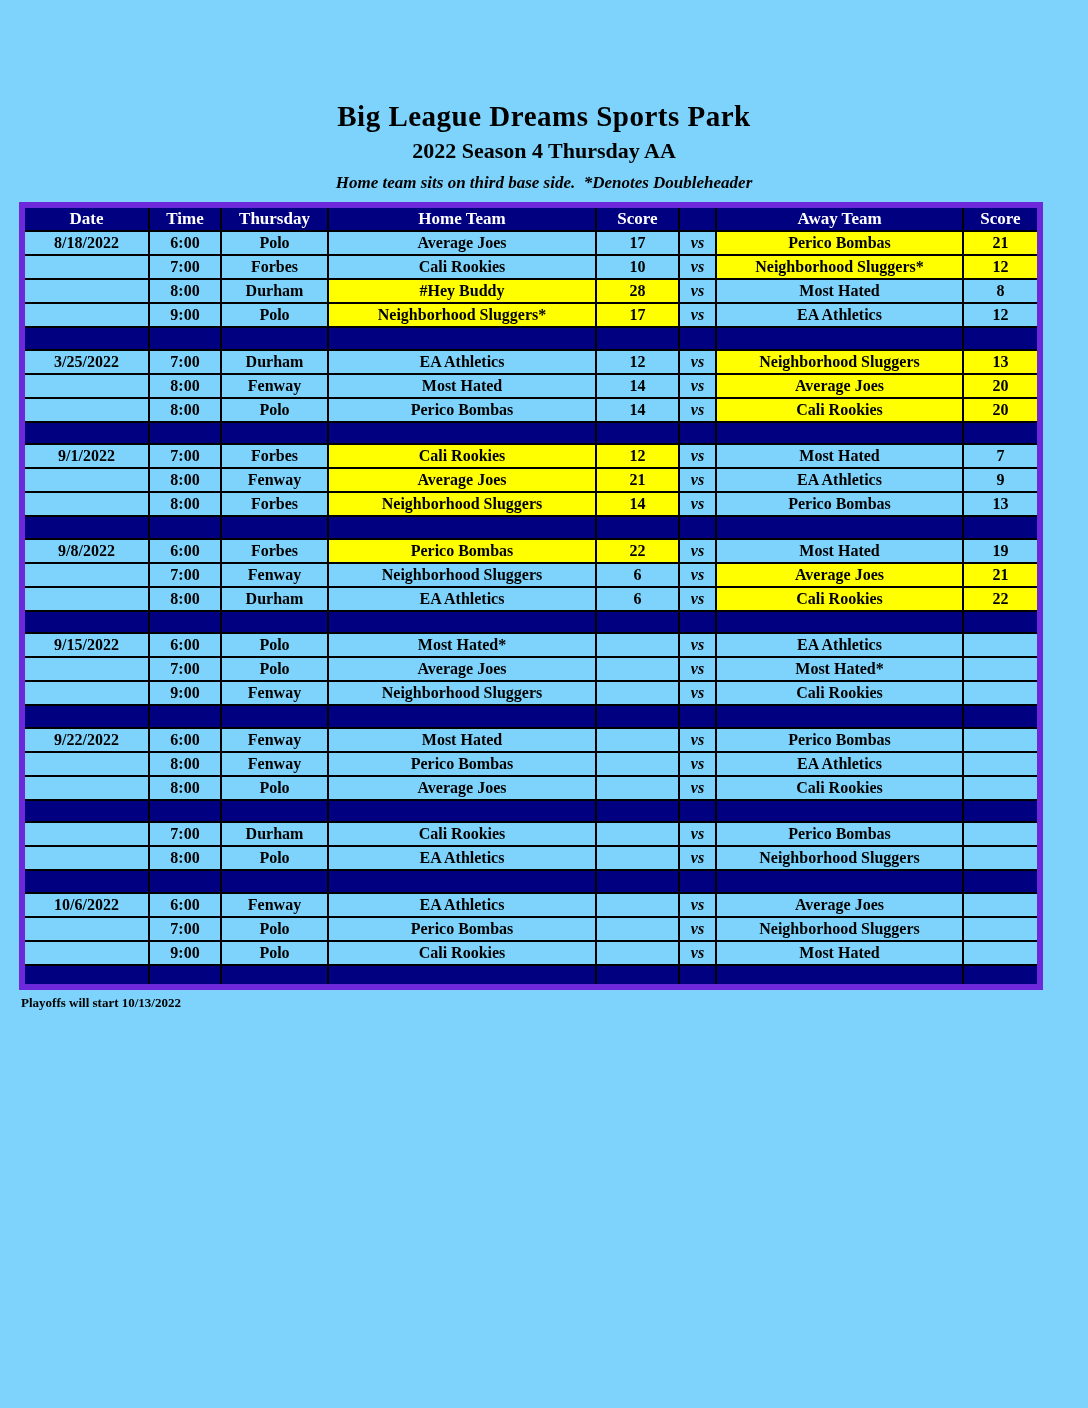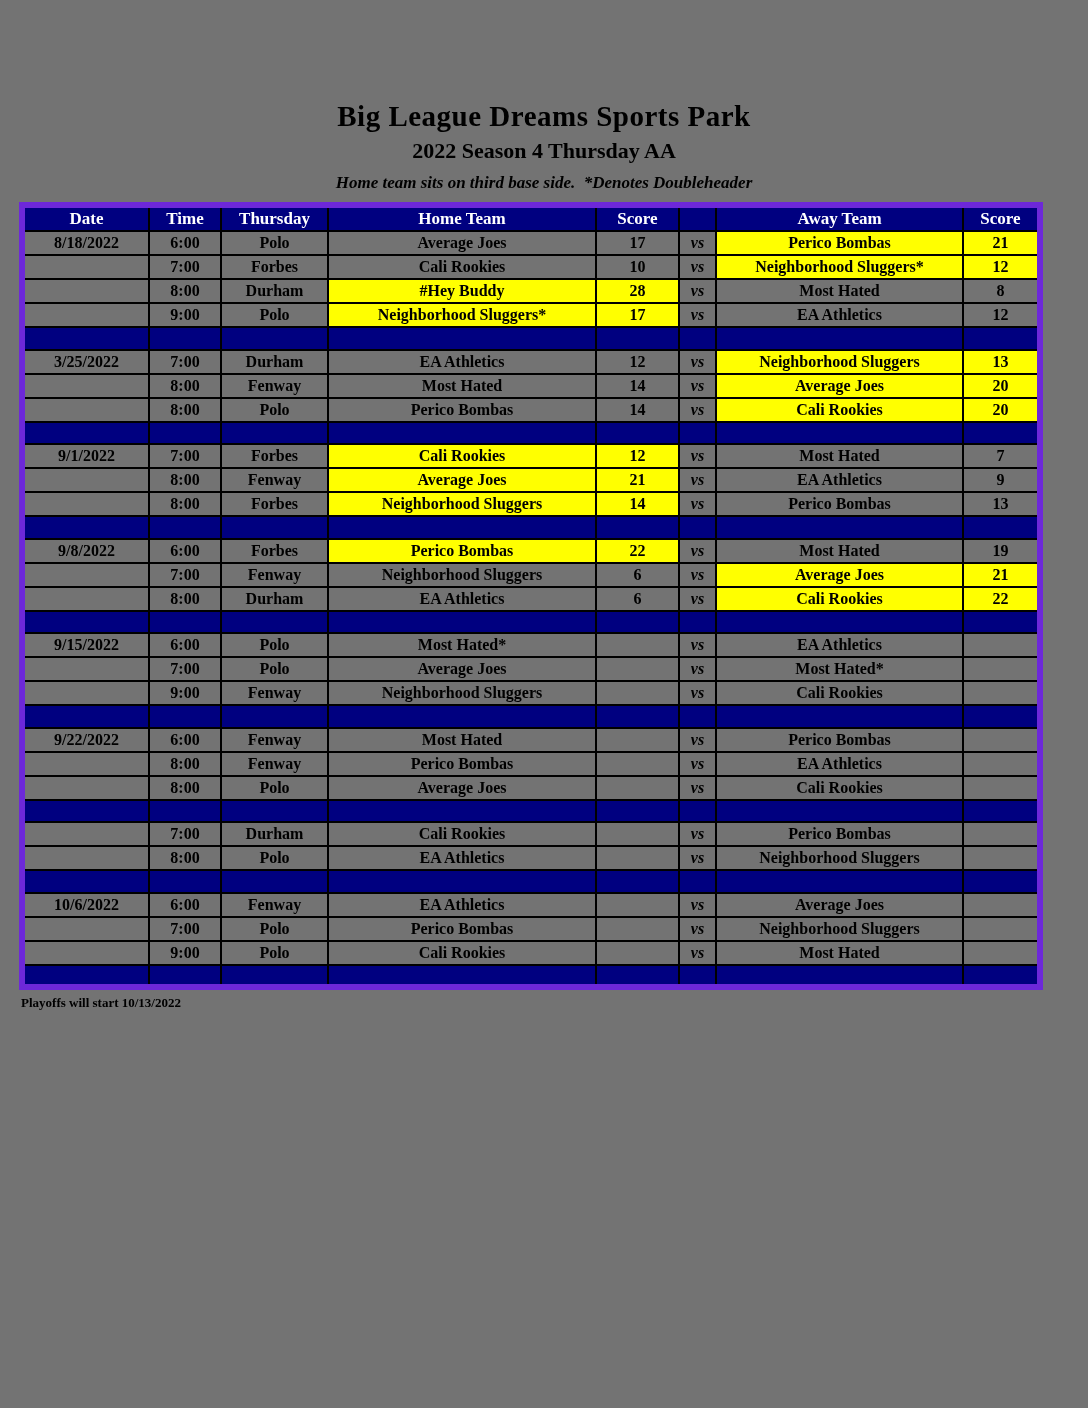--- a/index.html
+++ b/index.html
@@ -6,21 +6,21 @@
     --navy: #000080;
     --yellow: #ffff00;
     --header-text: #ffffff;
   }
   * { box-sizing: border-box; }
   html, body { margin: 0; padding: 0; background: #ffffff; }
   .page {
     position: relative;
     width: 1088px;
     height: 1408px;
-    background: #737373;
+    background: #7dd3fc;
     font-family: "Liberation Serif", serif;
     color: #000000;
     overflow: hidden;
   }
   .title {
     margin: 0;
     padding-top: 100px;
     text-align: center;
     font-size: 29px;
     font-weight: bold;

